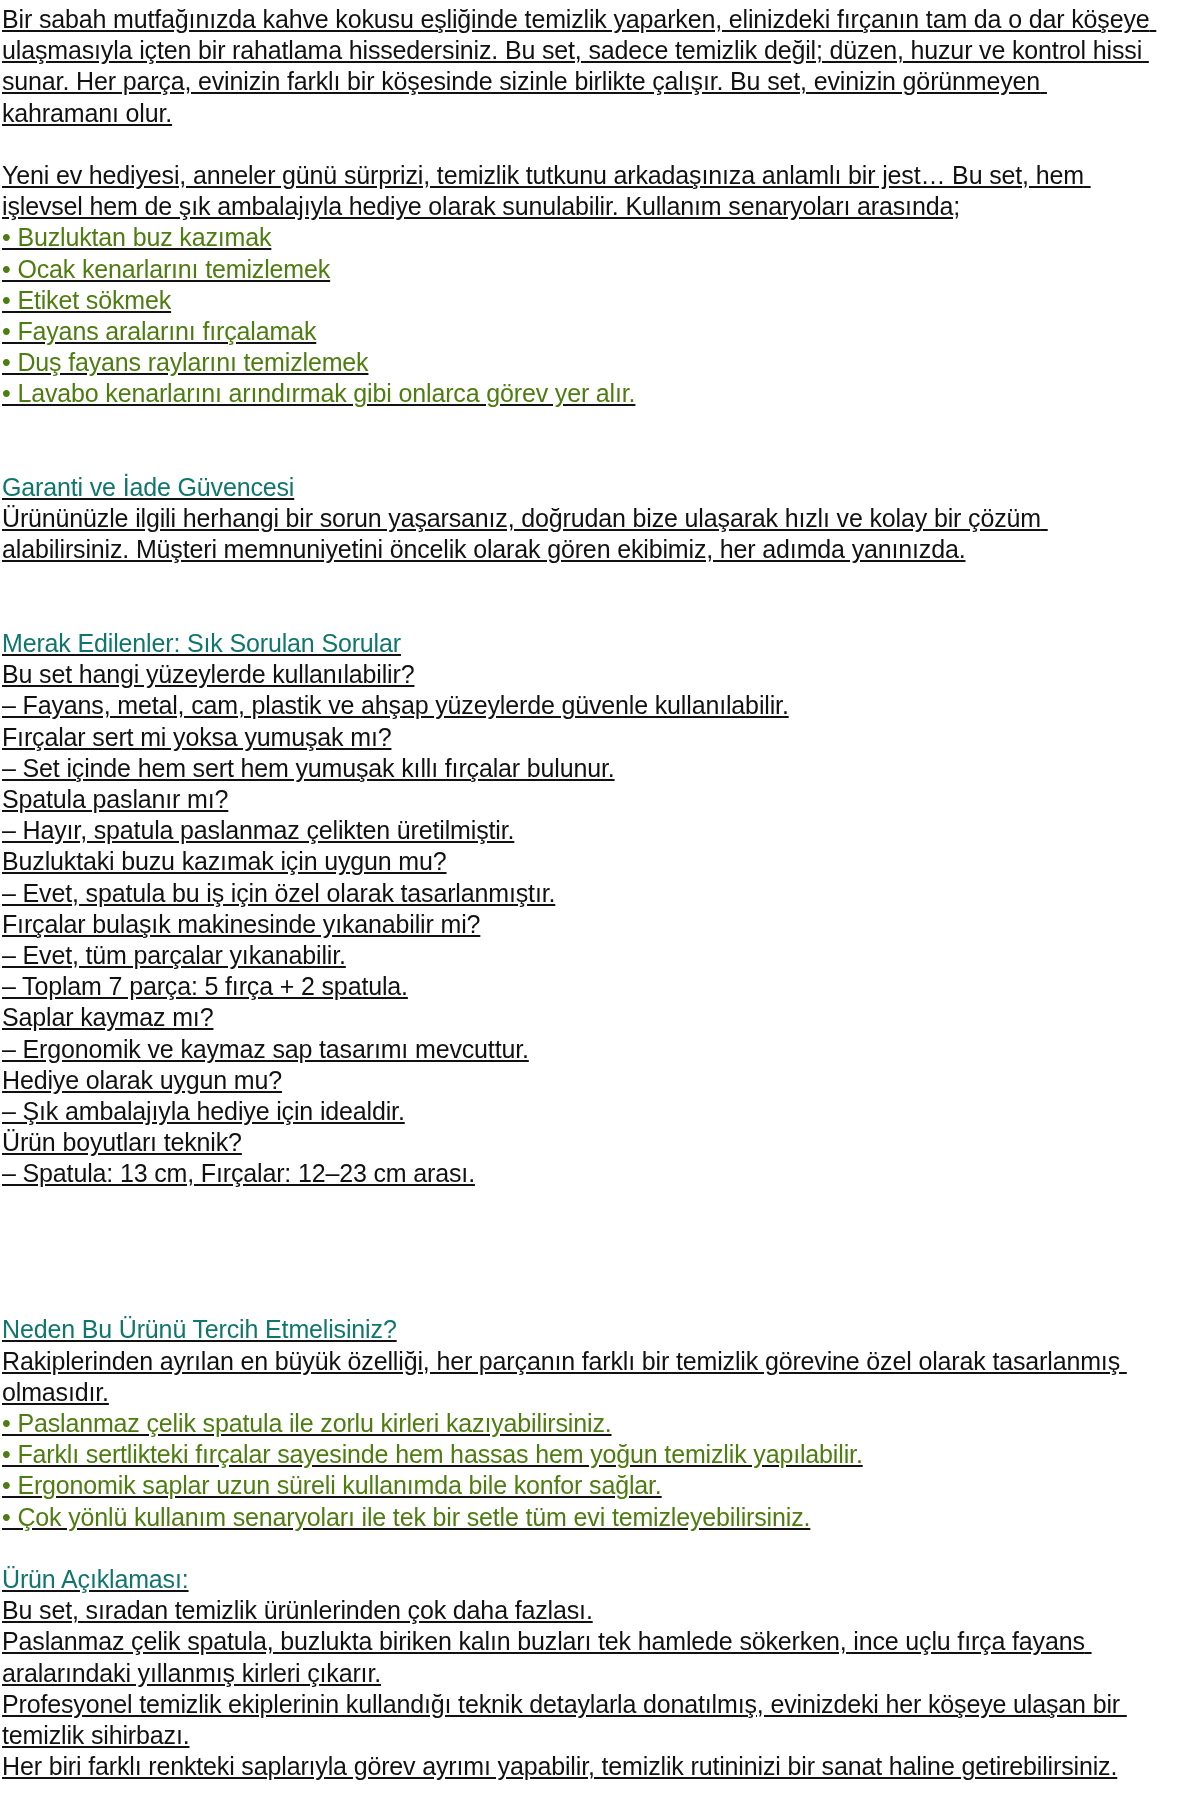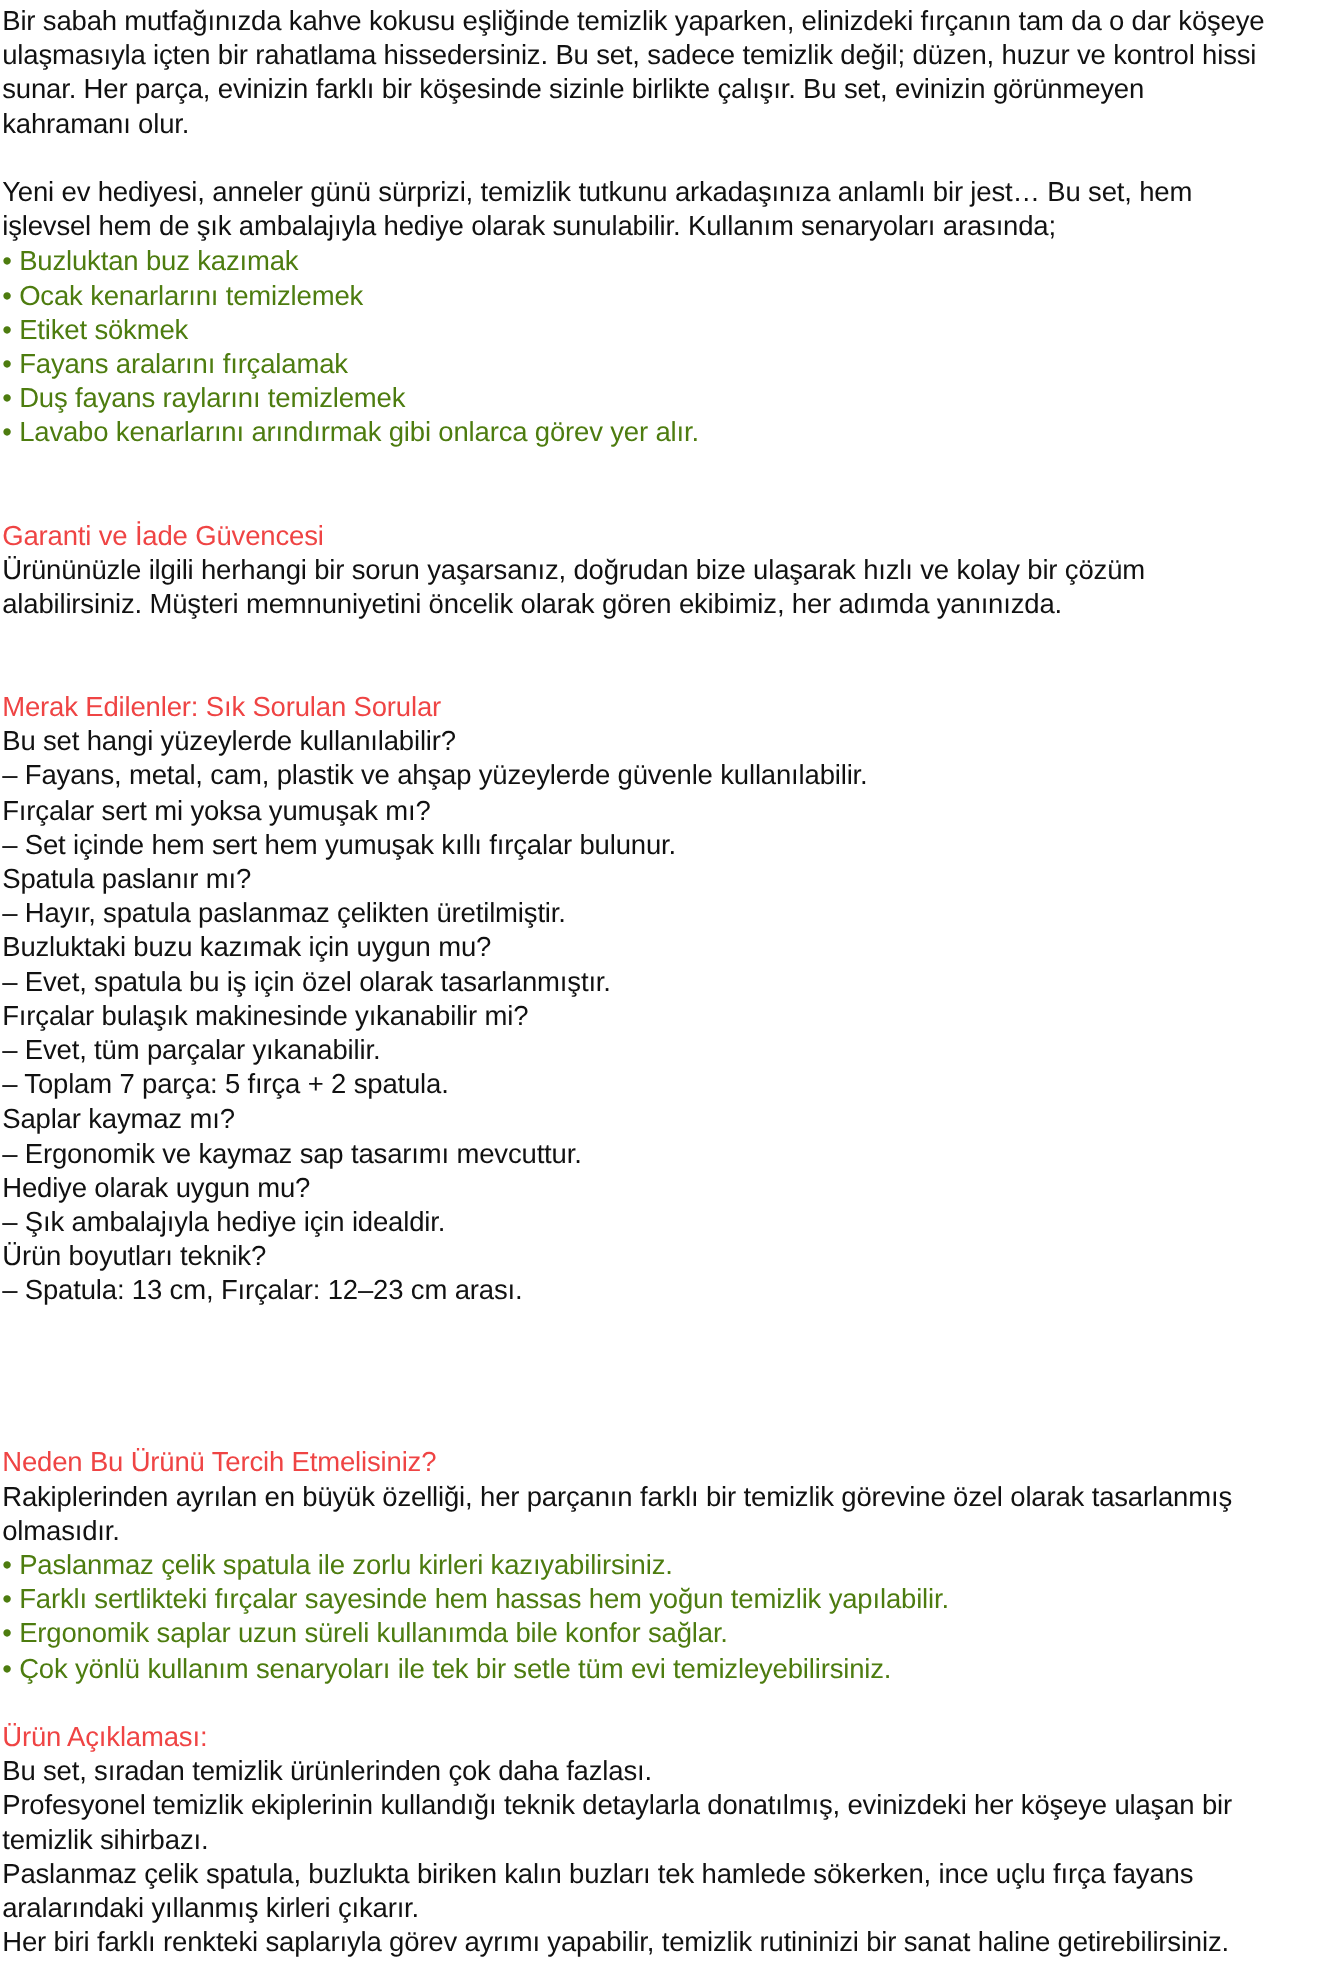--- a/index.html
+++ b/index.html
@@ -18,20 +18,21 @@
   #doc {
     box-sizing: border-box;
     width: 1200px;
     min-height: 1800px;
     padding: 4px 38px 0 2px;
     background: #ffffff;
   }
   .block {
     margin: 0;
     padding: 0;
+    text-decoration: underline;
   }
   .line,
   .para {
     font-size: 25px;
     line-height: 31.2px;
     letter-spacing: -0.15px;
     color: #111111;
     margin: 0;
     padding: 0;
     text-align: left;
@@ -60,21 +61,21 @@
     color: #111111;
     margin: 0;
     padding: 0;
     max-width: 1158px;
     white-space: pre-wrap;
   }
   .heading {
     font-size: 25px;
     line-height: 31.2px;
     letter-spacing: -0.15px;
-    color: #ef4444;
+    color: #0f766e;
     font-weight: 400;
     margin: 0;
     padding: 0;
     max-width: 1158px;
   }
   .gap-1 { height: 31.2px; }
   .gap-2 { height: 62.4px; }
   .gap-4 { height: 124.8px; }
 </style>
 </head>
@@ -146,19 +147,19 @@
     <div class="bullet">• Farklı sertlikteki fırçalar sayesinde hem hassas hem yoğun temizlik yapılabilir.</div>
     <div class="bullet">• Ergonomik saplar uzun süreli kullanımda bile konfor sağlar.</div>
     <div class="bullet">• Çok yönlü kullanım senaryoları ile tek bir setle tüm evi temizleyebilirsiniz.</div>
   </section>
 
   <div class="gap-1"></div>
 
   <section class="block">
     <div class="heading">Ürün Açıklaması:</div>
     <p class="para">Bu set, sıradan temizlik ürünlerinden çok daha fazlası.</p>
+    <p class="para">Paslanmaz çelik spatula, buzlukta biriken kalın buzları tek hamlede sökerken, ince uçlu fırça fayans aralarındaki yıllanmış kirleri çıkarır.</p>
     <p class="para">Profesyonel temizlik ekiplerinin kullandığı teknik detaylarla donatılmış, evinizdeki her köşeye ulaşan bir temizlik sihirbazı.</p>
-    <p class="para">Paslanmaz çelik spatula, buzlukta biriken kalın buzları tek hamlede sökerken, ince uçlu fırça fayans aralarındaki yıllanmış kirleri çıkarır.</p>
     <p class="para">Her biri farklı renkteki saplarıyla görev ayrımı yapabilir, temizlik rutininizi bir sanat haline getirebilirsiniz.</p>
 
   </section>
 
 </div>
 
 </body></html>

